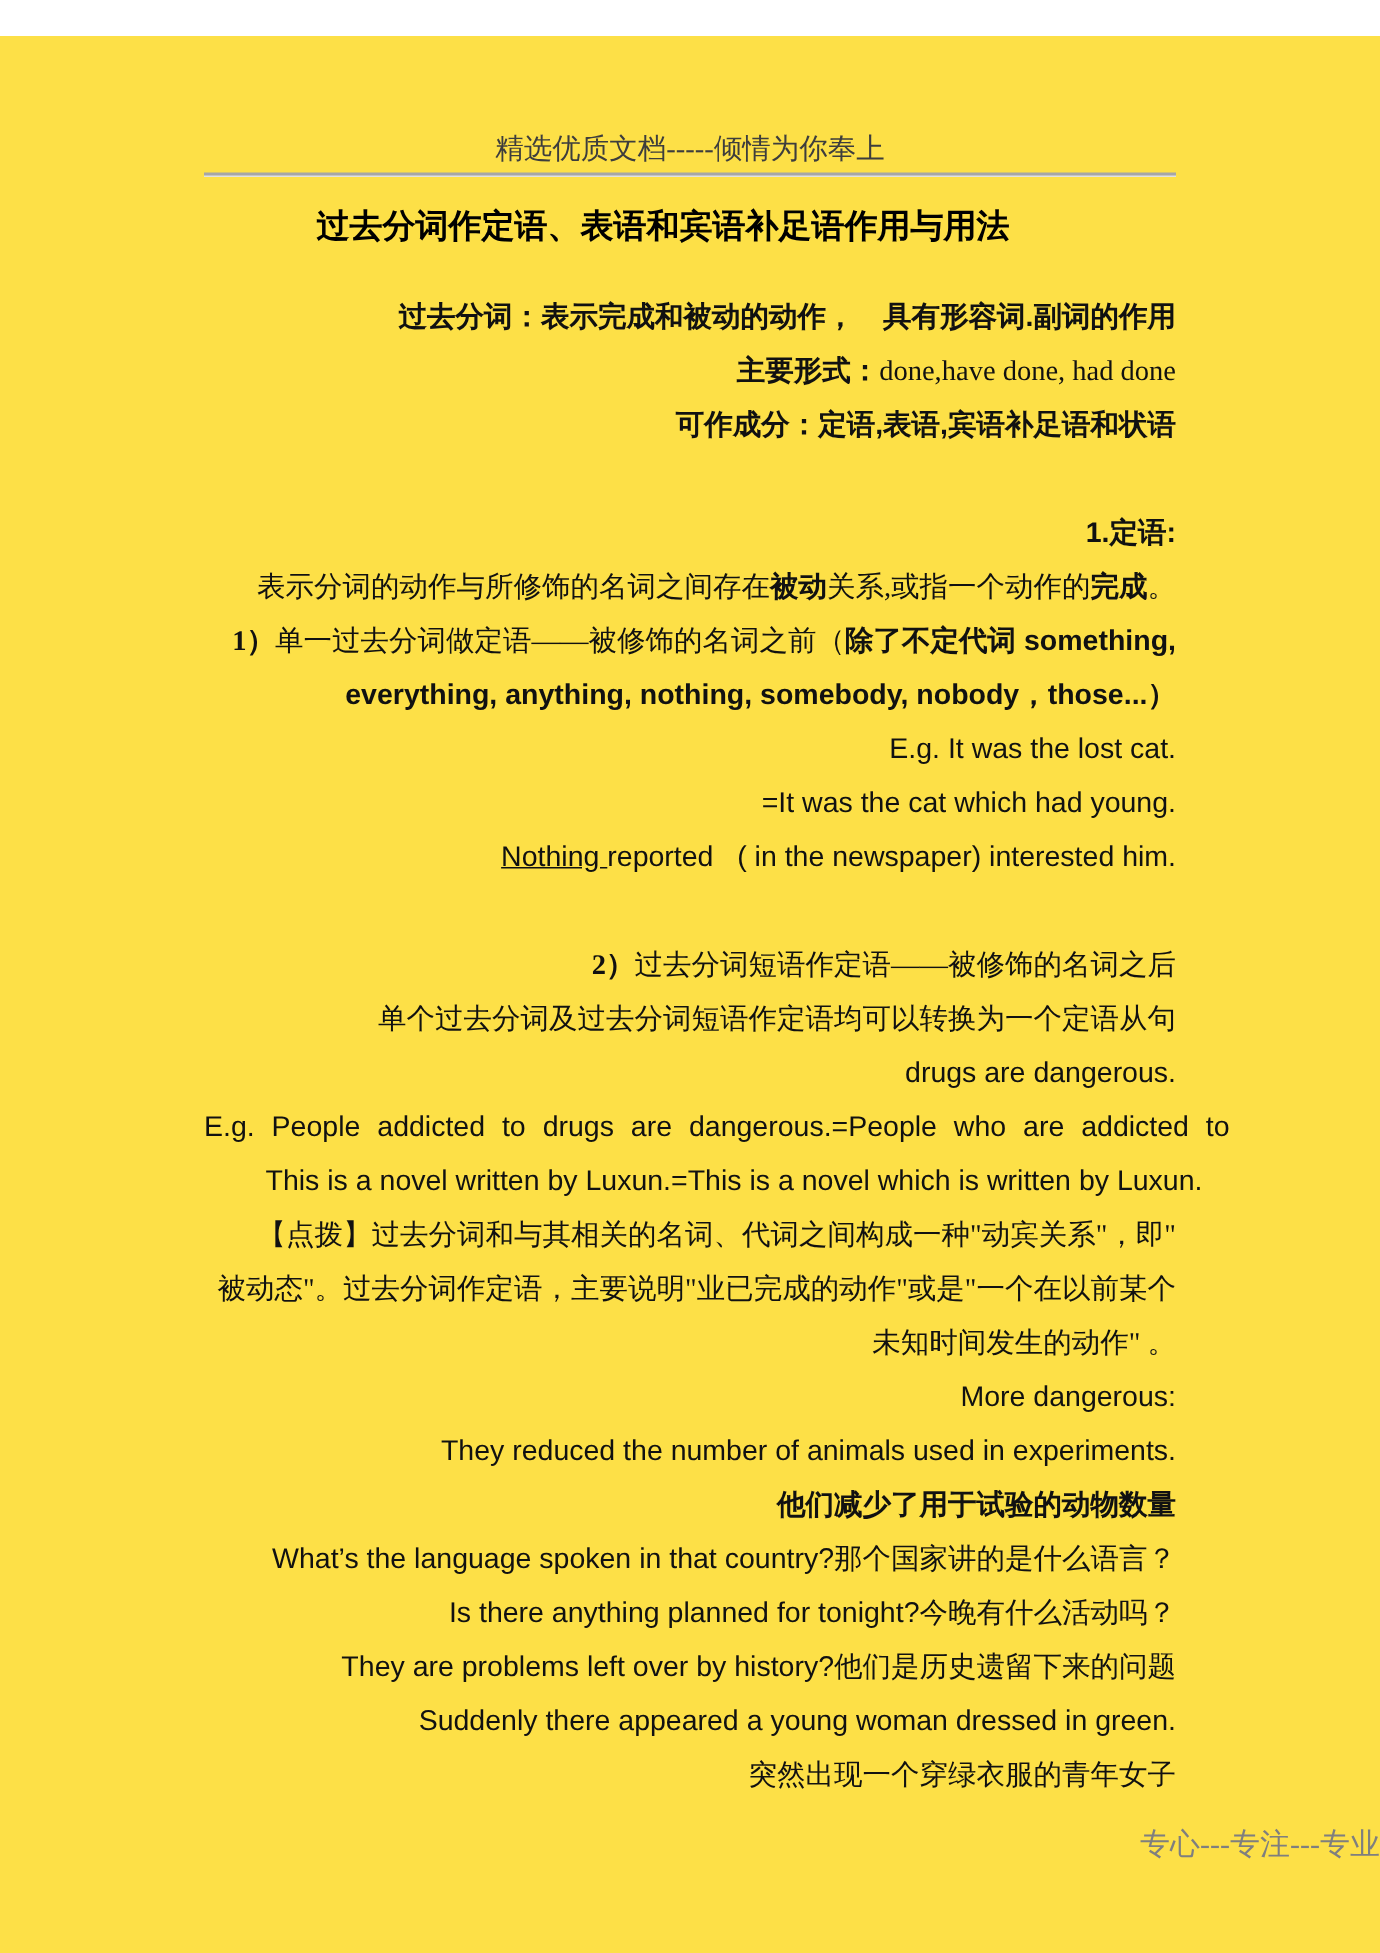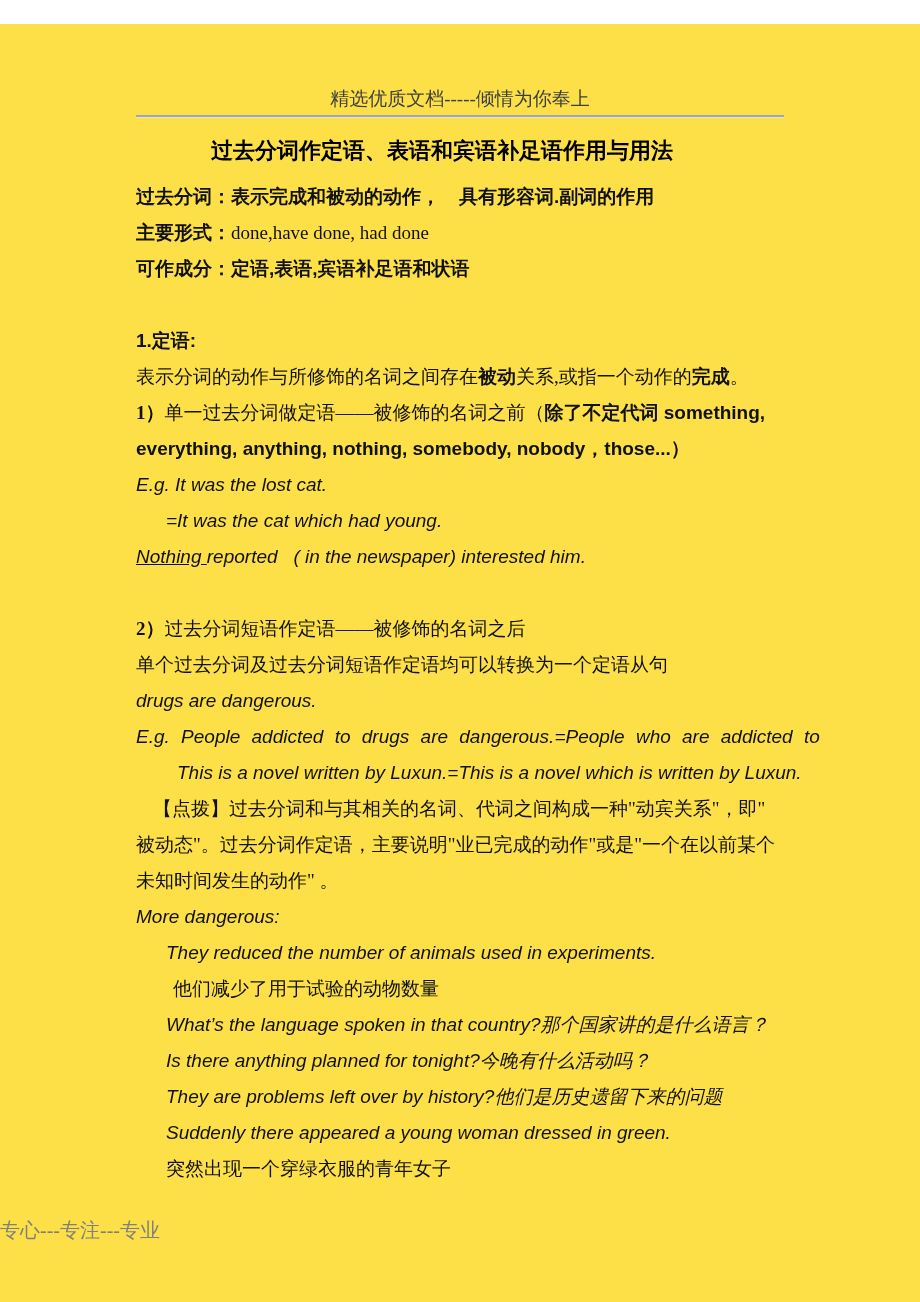--- a/index.html
+++ b/index.html
@@ -3,21 +3,21 @@
 <meta charset="utf-8">
 <style>
   html,body { margin:0; padding:0; background:#ffffff; }
   .page {
     position:relative; width:920px; height:1302px;
     background:#fde047; overflow:hidden;
     color:#111111;
     font-family:"Liberation Serif", serif;
     margin-top:24px;
   }
-  .sans  { font-family:"Liberation Sans", sans-serif;font-style:italic; }
+  .sans  { font-family:"Liberation Sans", sans-serif; }
   .serif { font-family:"Liberation Serif", serif; }
   .b     { font-weight:700; }
   .bold-sans  { font-family:"Liberation Sans", sans-serif; font-weight:700; }
   .bold-serif { font-family:"Liberation Serif", serif; font-weight:400; }
 
   .header-text {
     position:absolute; top:62px; left:136px; width:648px;
     text-align:center; font-size:19px; color:#3d3d3d;
     font-family:"Liberation Serif", serif;
     white-space:pre;
@@ -26,36 +26,36 @@
     position:absolute; top:91px; left:136px; width:648px; height:2px;
     background:#a6a6a6; border-bottom:1px solid #e2e2e2;
   }
   .doc-title {
     position:absolute; top:112px; left:118px; width:648px;
     text-align:center; font-size:22px; font-weight:700;
     font-family:"Liberation Sans", sans-serif;
     color:#000000; white-space:pre;
   }
   .body-col {
-    position:absolute; top:155px; left:136px; width:648px;
+    position:absolute; top:170px; left:136px; width:648px;text-align:right;
   }
   .line {
     height:36px; line-height:36px; font-size:19px;
     white-space:pre; overflow:visible;
   }
   .blank { height:36px; }
   .ind-17 { padding-left:17px; }
   .ind-30 { padding-left:30px; }
-  .ind-37 { padding-left:37px; }
+  .ind-37 { padding-left:37px;font-weight:bold; }
   .ind-41 { padding-left:41px; }
   .spread { word-spacing:6px; }
   .u { text-decoration:underline; }
   .footer-text {
     position:absolute; top:1190px; left:0; width:920px;
-    text-align:left; font-size:20px; line-height:32px;
+    text-align:right; font-size:20px; line-height:32px;
     color:#7f7f7f; font-family:"Liberation Serif", serif;
     white-space:pre;
   }
 </style>
 </head>
 <body>
 
 <div class="page">
 
   <div class="header-text">精选优质文档-----倾情为你奉上</div>

